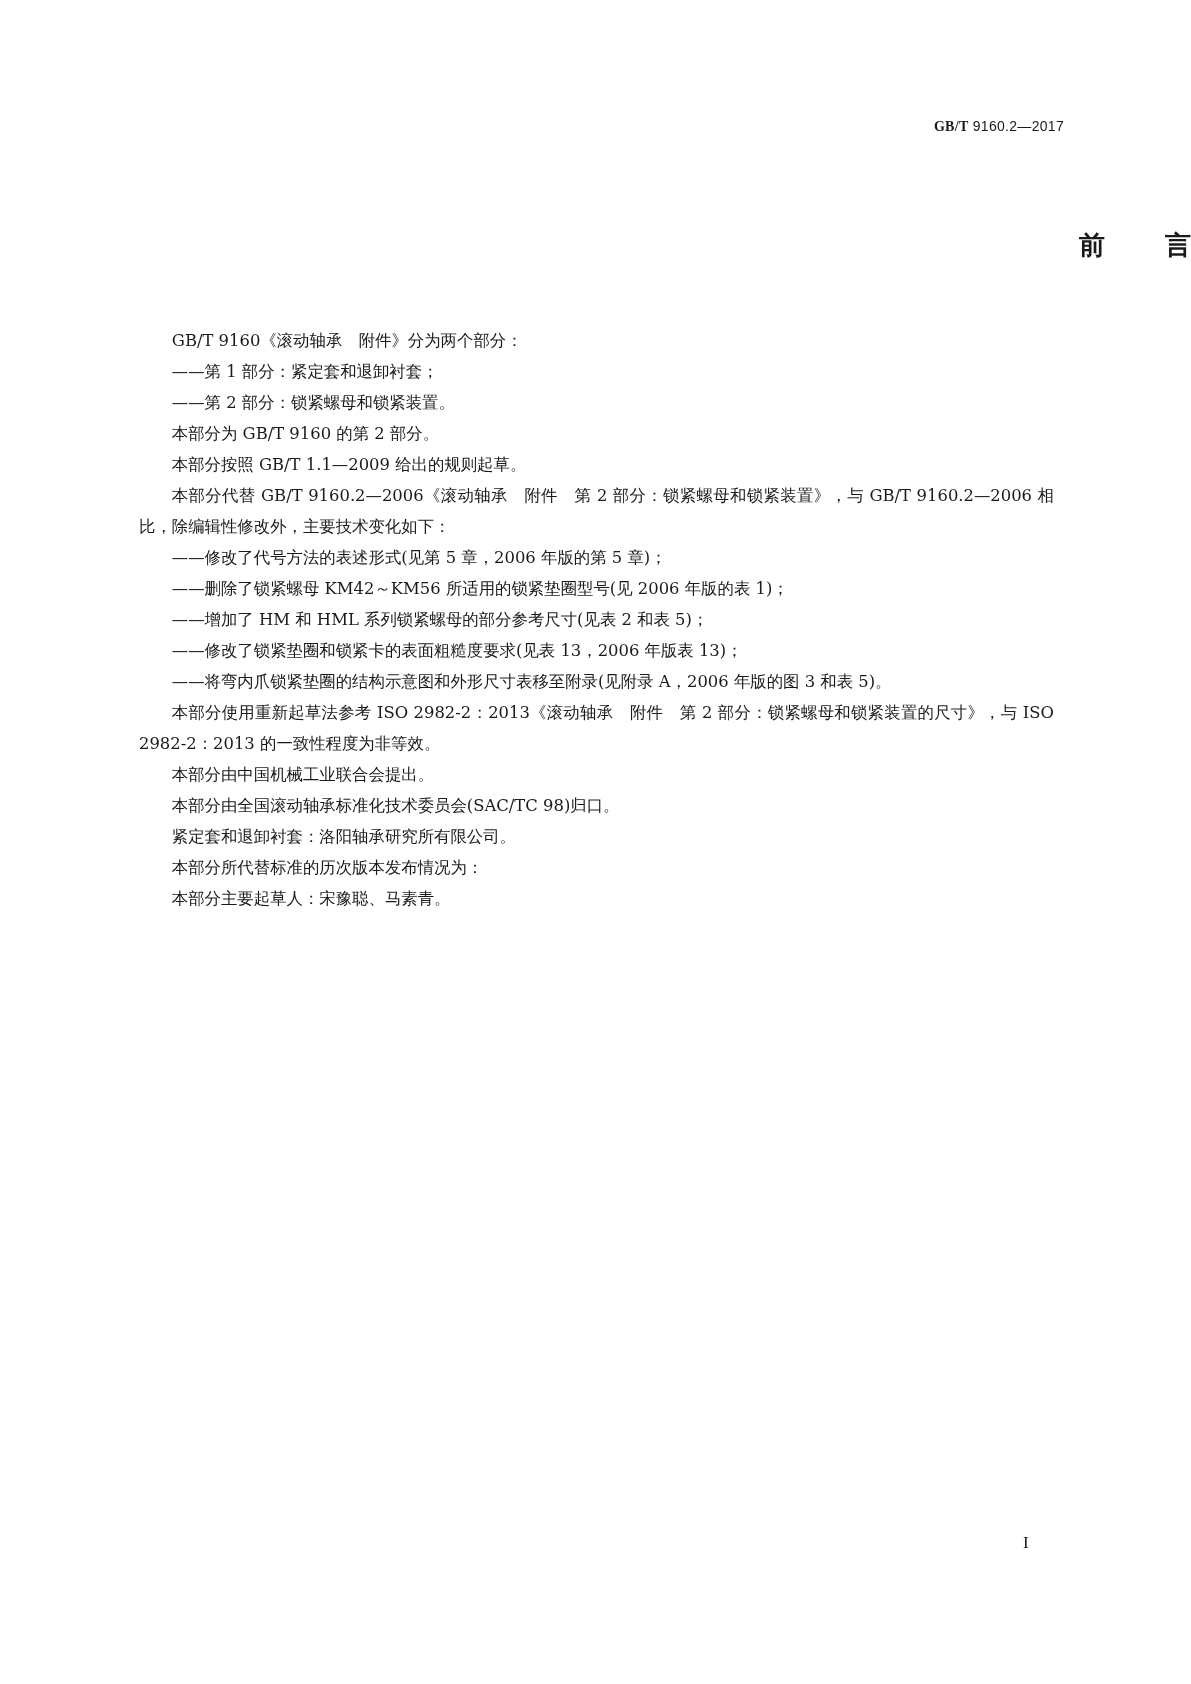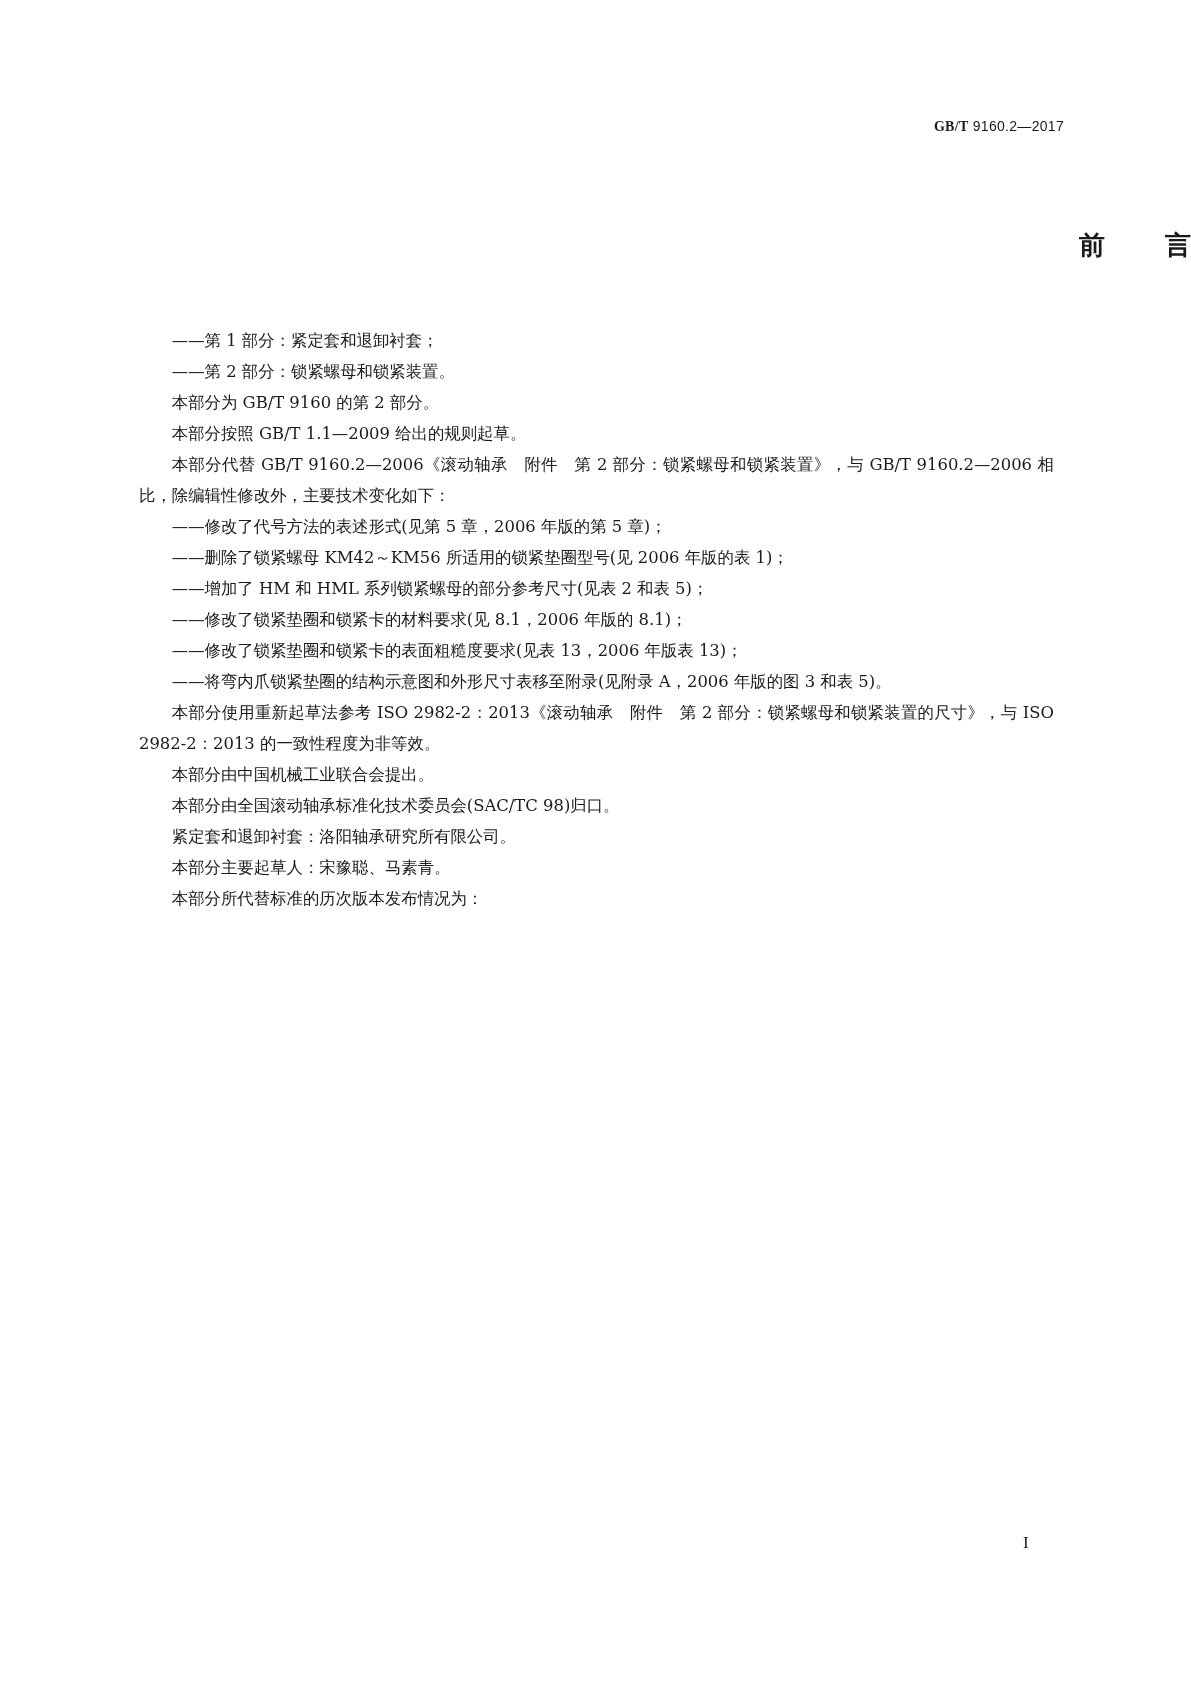--- a/index.html
+++ b/index.html
@@ -37,32 +37,32 @@
 <div class="std-no">
   <span class="prefix">GB/T</span>
   <span>9160.2—2017</span>
 </div>
 
 <div class="title">
   <span>前</span><span class="gap"></span><span>言</span>
 </div>
 
 <div class="content">
+  <p class="para">GB/T 9160《滚动轴承　附件》分为两个部分：</p>
   <p class="para dash">——第 1 部分：紧定套和退卸衬套；</p>
   <p class="para dash">——第 2 部分：锁紧螺母和锁紧装置。</p>
   <p class="para">本部分为 GB/T 9160 的第 2 部分。</p>
   <p class="para">本部分按照 GB/T 1.1—2009 给出的规则起草。</p>
   <p class="para">本部分代替 GB/T 9160.2—2006《滚动轴承　附件　第 2 部分：锁紧螺母和锁紧装置》，与 GB/T 9160.2—2006 相比，除编辑性修改外，主要技术变化如下：</p>
   <p class="para dash">——修改了代号方法的表述形式(见第 5 章，2006 年版的第 5 章)；</p>
   <p class="para dash">——删除了锁紧螺母 KM42～KM56 所适用的锁紧垫圈型号(见 2006 年版的表 1)；</p>
   <p class="para dash">——增加了 HM 和 HML 系列锁紧螺母的部分参考尺寸(见表 2 和表 5)；</p>
-  <p class="para dash">——修改了锁紧垫圈和锁紧卡的材料要求(见 8.1，2006 年版的 8.1)；</p>
   <p class="para dash">——修改了锁紧垫圈和锁紧卡的表面粗糙度要求(见表 13，2006 年版表 13)；</p>
   <p class="para dash">——将弯内爪锁紧垫圈的结构示意图和外形尺寸表移至附录(见附录 A，2006 年版的图 3 和表 5)。</p>
   <p class="para">本部分使用重新起草法参考 ISO 2982-2：2013《滚动轴承　附件　第 2 部分：锁紧螺母和锁紧装置的尺寸》，与 ISO 2982-2：2013 的一致性程度为非等效。</p>
   <p class="para">本部分由中国机械工业联合会提出。</p>
   <p class="para">本部分由全国滚动轴承标准化技术委员会(SAC/TC 98)归口。</p>
   <p class="para">紧定套和退卸衬套：洛阳轴承研究所有限公司。</p>
+  <p class="para">本部分所代替标准的历次版本发布情况为：</p>
   <p class="para">本部分主要起草人：宋豫聪、马素青。</p>
-  <p class="para">本部分所代替标准的历次版本发布情况为：</p>
 </div>
 
 <div class="page-no">I</div>
 
 </body></html>

